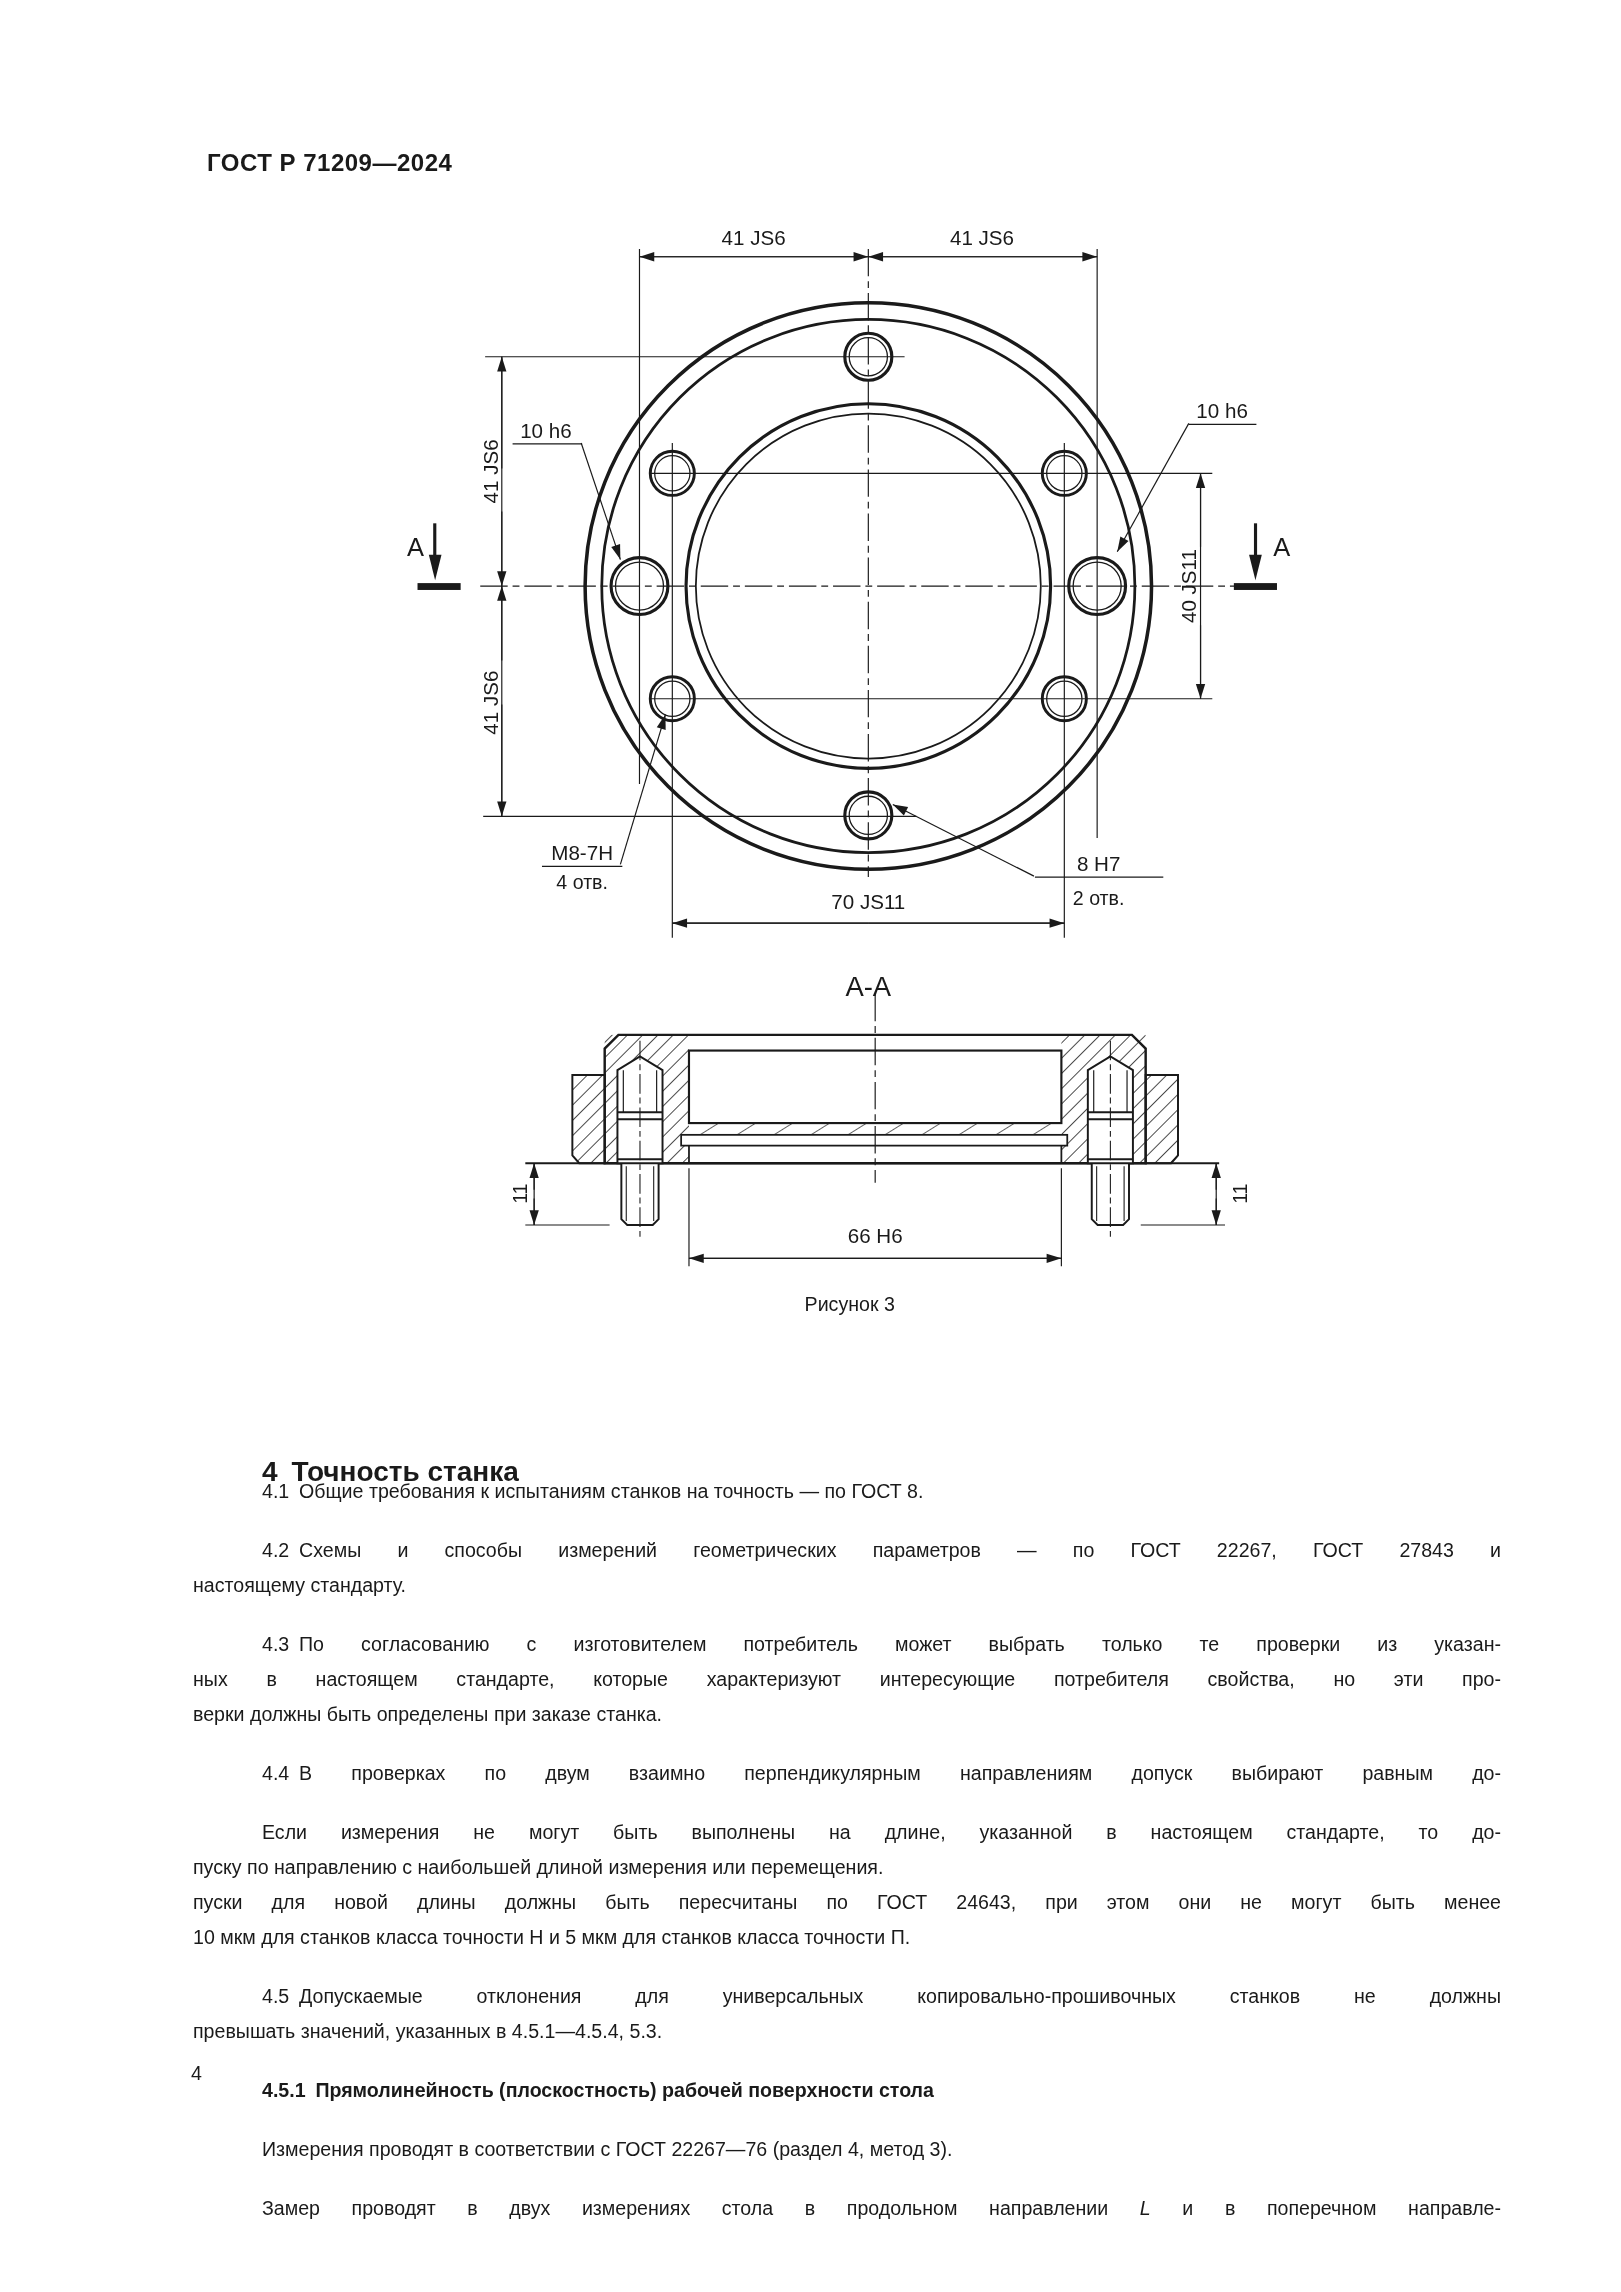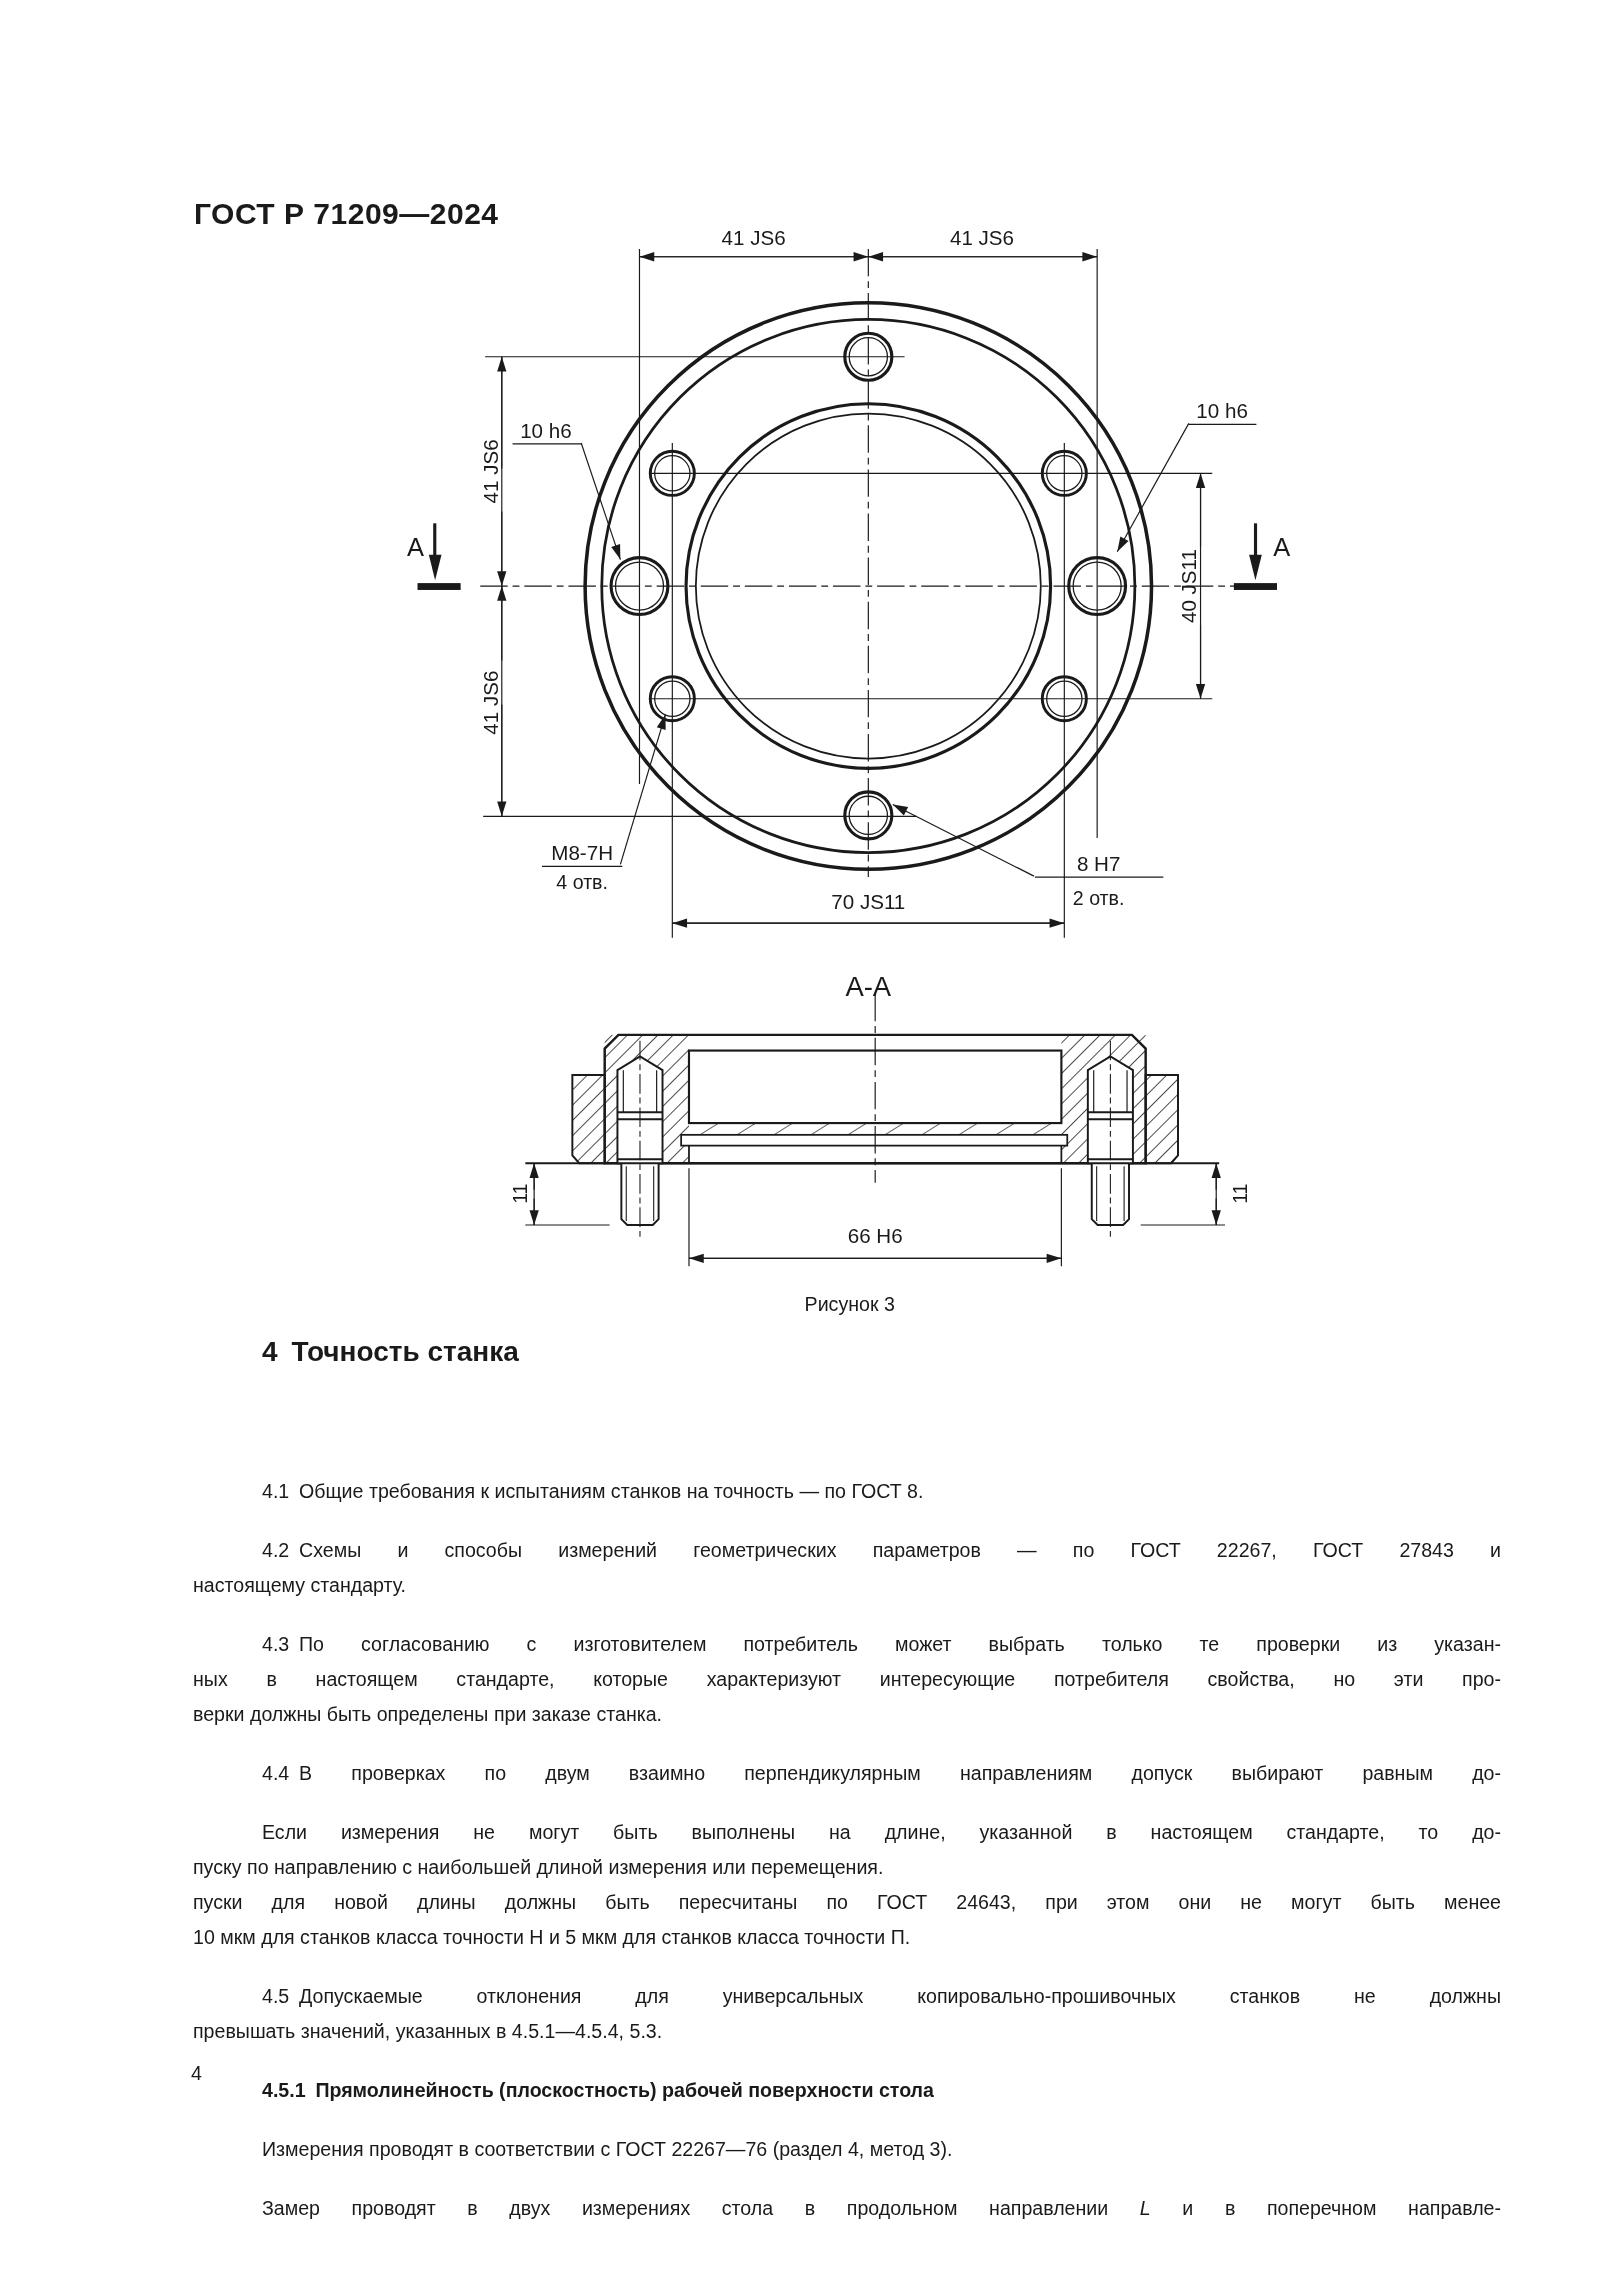--- a/index.html
+++ b/index.html
@@ -1,22 +1,22 @@
 <!DOCTYPE html>
 <html><head>
 <meta charset="utf-8">
 <style>
   html,body{margin:0;padding:0;background:#ffffff;}
   .page{
     position:relative;width:1621px;height:2293px;background:#ffffff;
     font-family:"Liberation Sans",sans-serif;color:#1a1a1a;overflow:hidden;
   }
-  .hdr{position:absolute;left:194px;top:149px;font-size:30px;font-weight:bold;letter-spacing:0.5px;margin-top:48px;}
+  .hdr{position:absolute;left:207px;top:149px;font-size:24px;font-weight:bold;letter-spacing:0.5px;}
   svg{position:absolute;left:0;top:0;}
-  .heading{position:absolute;left:262px;top:1336px;font-size:28px;font-weight:bold;}
+  .heading{position:absolute;left:262px;top:1456px;font-size:28px;font-weight:bold;}
   .body{
     position:absolute;left:193px;top:1450px;width:1308px;
     font-size:19.6px;line-height:35px;
   }
   .ln{white-space:normal;}
   .ln.ind{padding-left:69px;margin-top:24px;}
   .ln.just{text-align:justify;text-align-last:justify;}
   .ln.b{font-weight:bold;}
   .ln .it{font-style:italic;}
   .pageno{position:absolute;left:191px;top:2062px;font-size:19.6px;}

